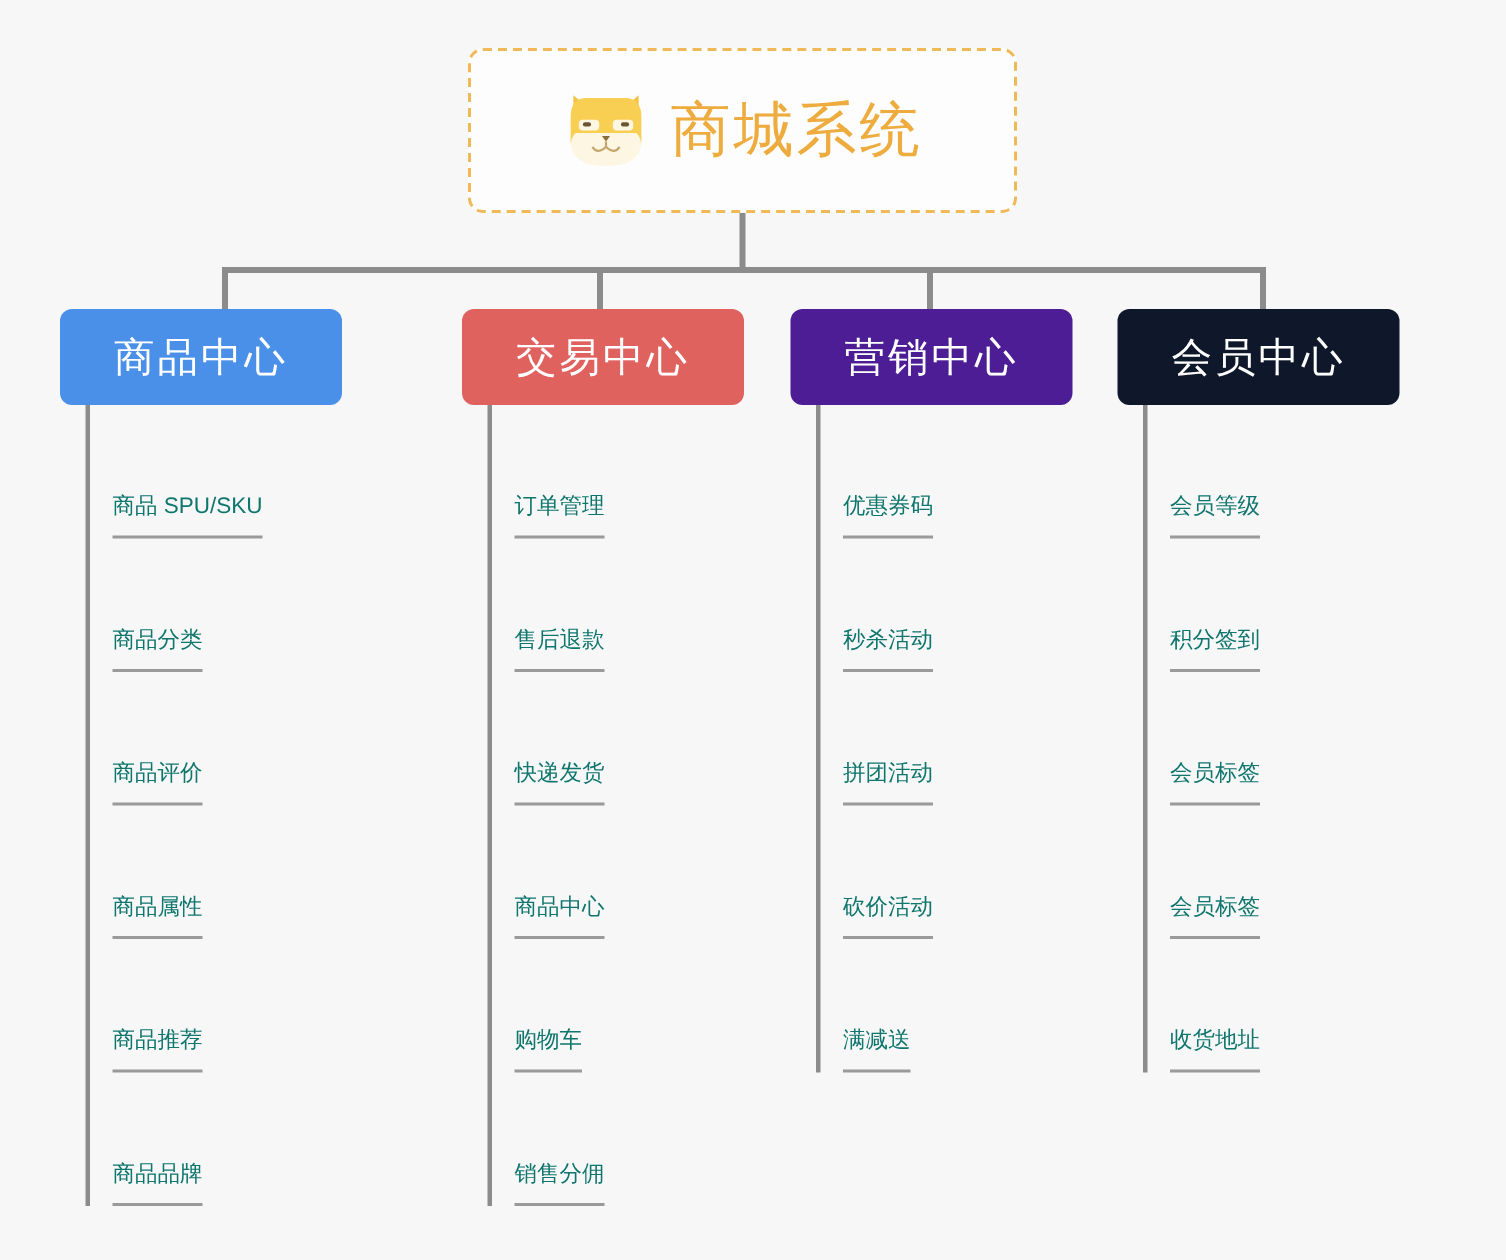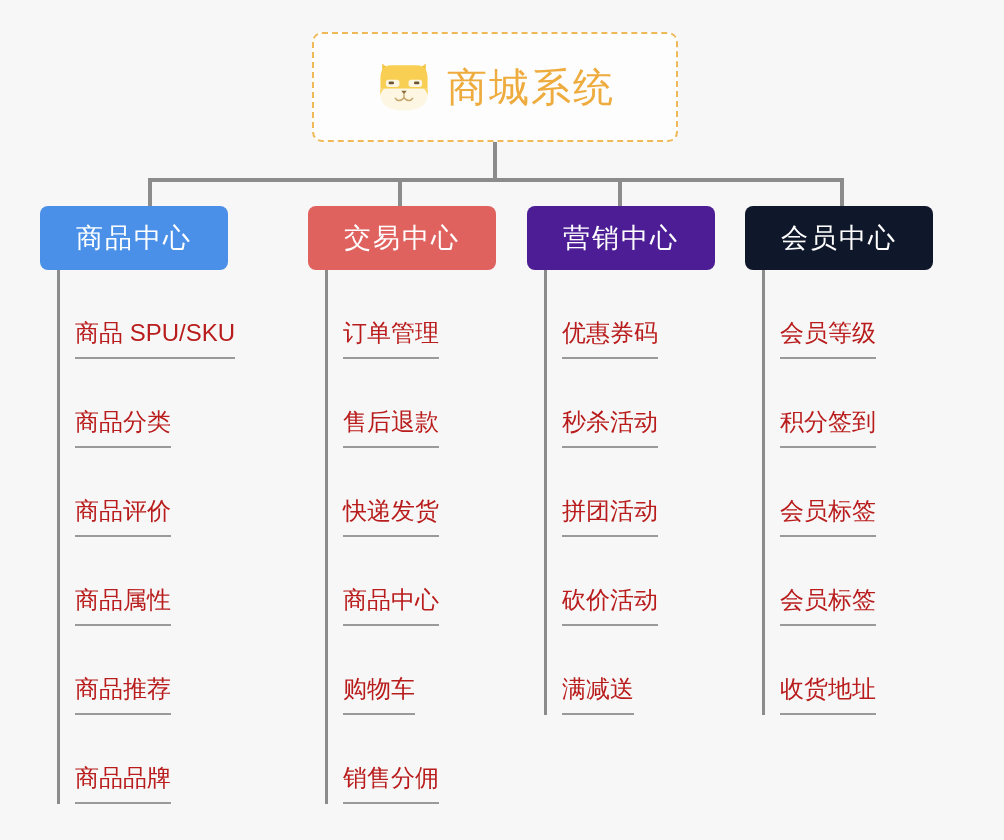--- a/index.html
+++ b/index.html
@@ -47,21 +47,21 @@
     background:#8c8c8c;
   }
   .leaf{
     position:relative;
     height:89px;
     box-sizing:border-box;
     display:flex;align-items:flex-end;
     padding-left:18px;
   }
   .leaf-text{
-    font-size:24px;color:#b91c1c;line-height:1;
+    font-size:15px;color:#0f766e;line-height:1;
     padding-bottom:12px;white-space:nowrap;
     border-bottom:2px solid #9a9a9a;
     display:inline-block;
     box-sizing:border-box;
   }
 </style>
 </head>
 <body>
 
 <div id="canvas">

